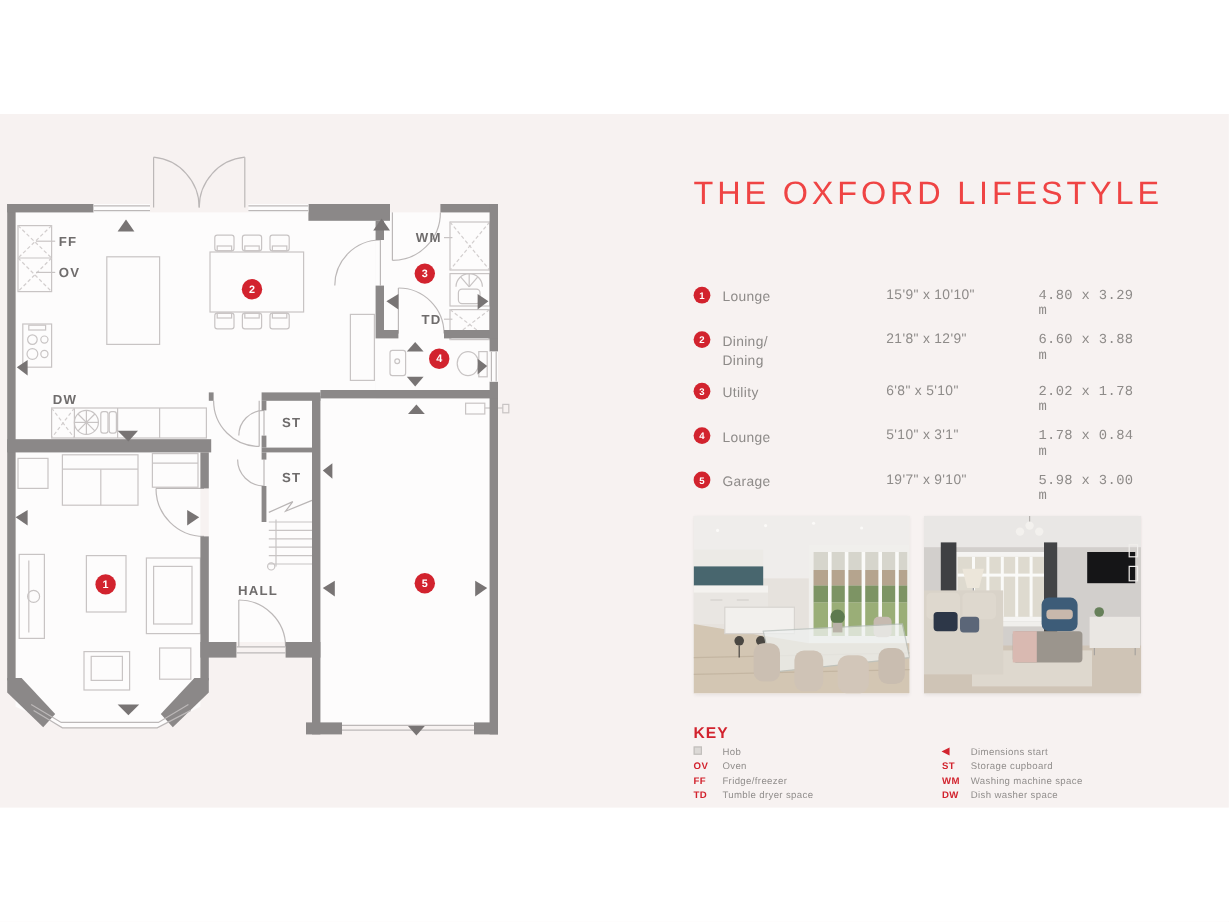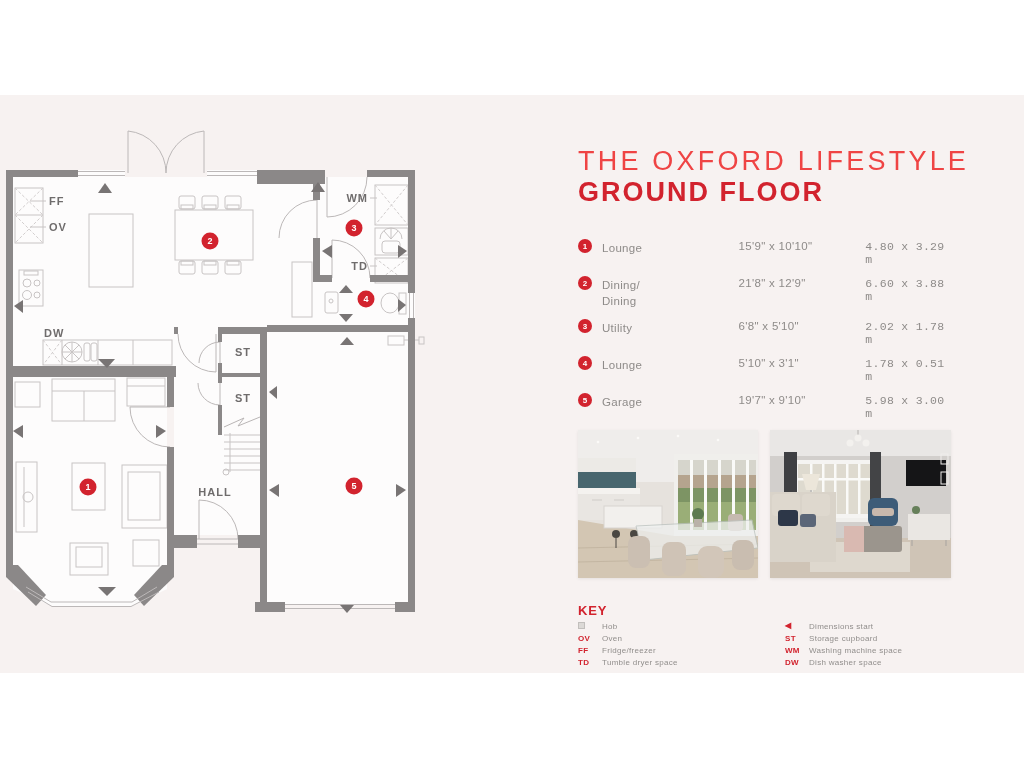--- a/index.html
+++ b/index.html
@@ -287,21 +287,20 @@
         </g>
       <g>
           <circle cx="354" cy="371" r="8.5" fill="#d2232e"></circle>
           <text class="mknum" x="354" y="374">5</text>
         </g>
     </g>
   </svg>
 
   <div id="title">
     <div class="l1">THE OXFORD LIFESTYLE</div>
-    <div class="l2">GROUND FLOOR</div>
   </div>
 
   <div id="roomtable">
     <div class="rrow">
       <span class="mk">1</span>
       <span class="nm">Lounge</span>
       <span class="imp">15'9" x 10'10"</span>
       <span class="met">4.80 x 3.29 m</span>
     </div>
     <div class="rrow">
@@ -313,21 +312,21 @@
     <div class="rrow">
       <span class="mk">3</span>
       <span class="nm">Utility</span>
       <span class="imp">6'8" x 5'10"</span>
       <span class="met">2.02 x 1.78 m</span>
     </div>
     <div class="rrow">
       <span class="mk">4</span>
       <span class="nm">Lounge</span>
       <span class="imp">5'10" x 3'1"</span>
-      <span class="met">1.78 x 0.51 m</span>
+      <span class="met">1.78 x 0.84 m</span>
     </div>
     <div class="rrow">
       <span class="mk">5</span>
       <span class="nm">Garage</span>
       <span class="imp">19'7" x 9'10"</span>
       <span class="met">5.98 x 3.00 m</span>
     </div>
   </div>
 
   <svg id="photo1" class="photo" width="180" height="148" viewBox="0 0 180 148">

